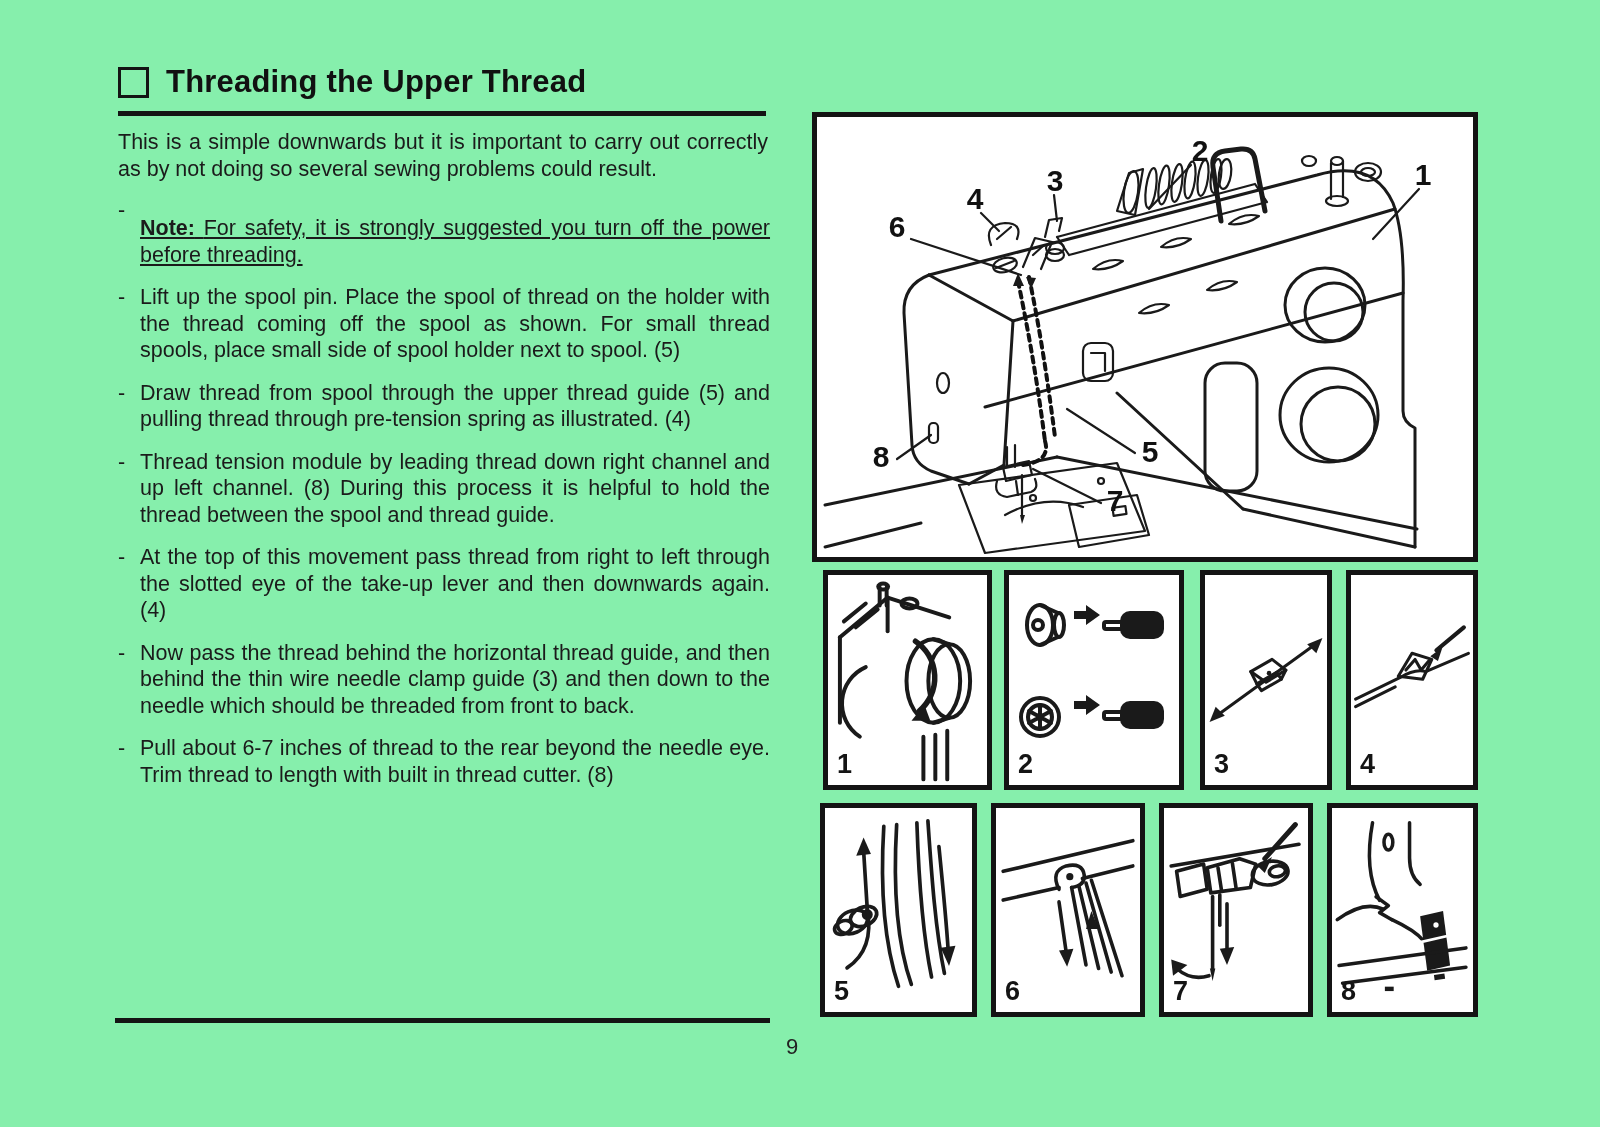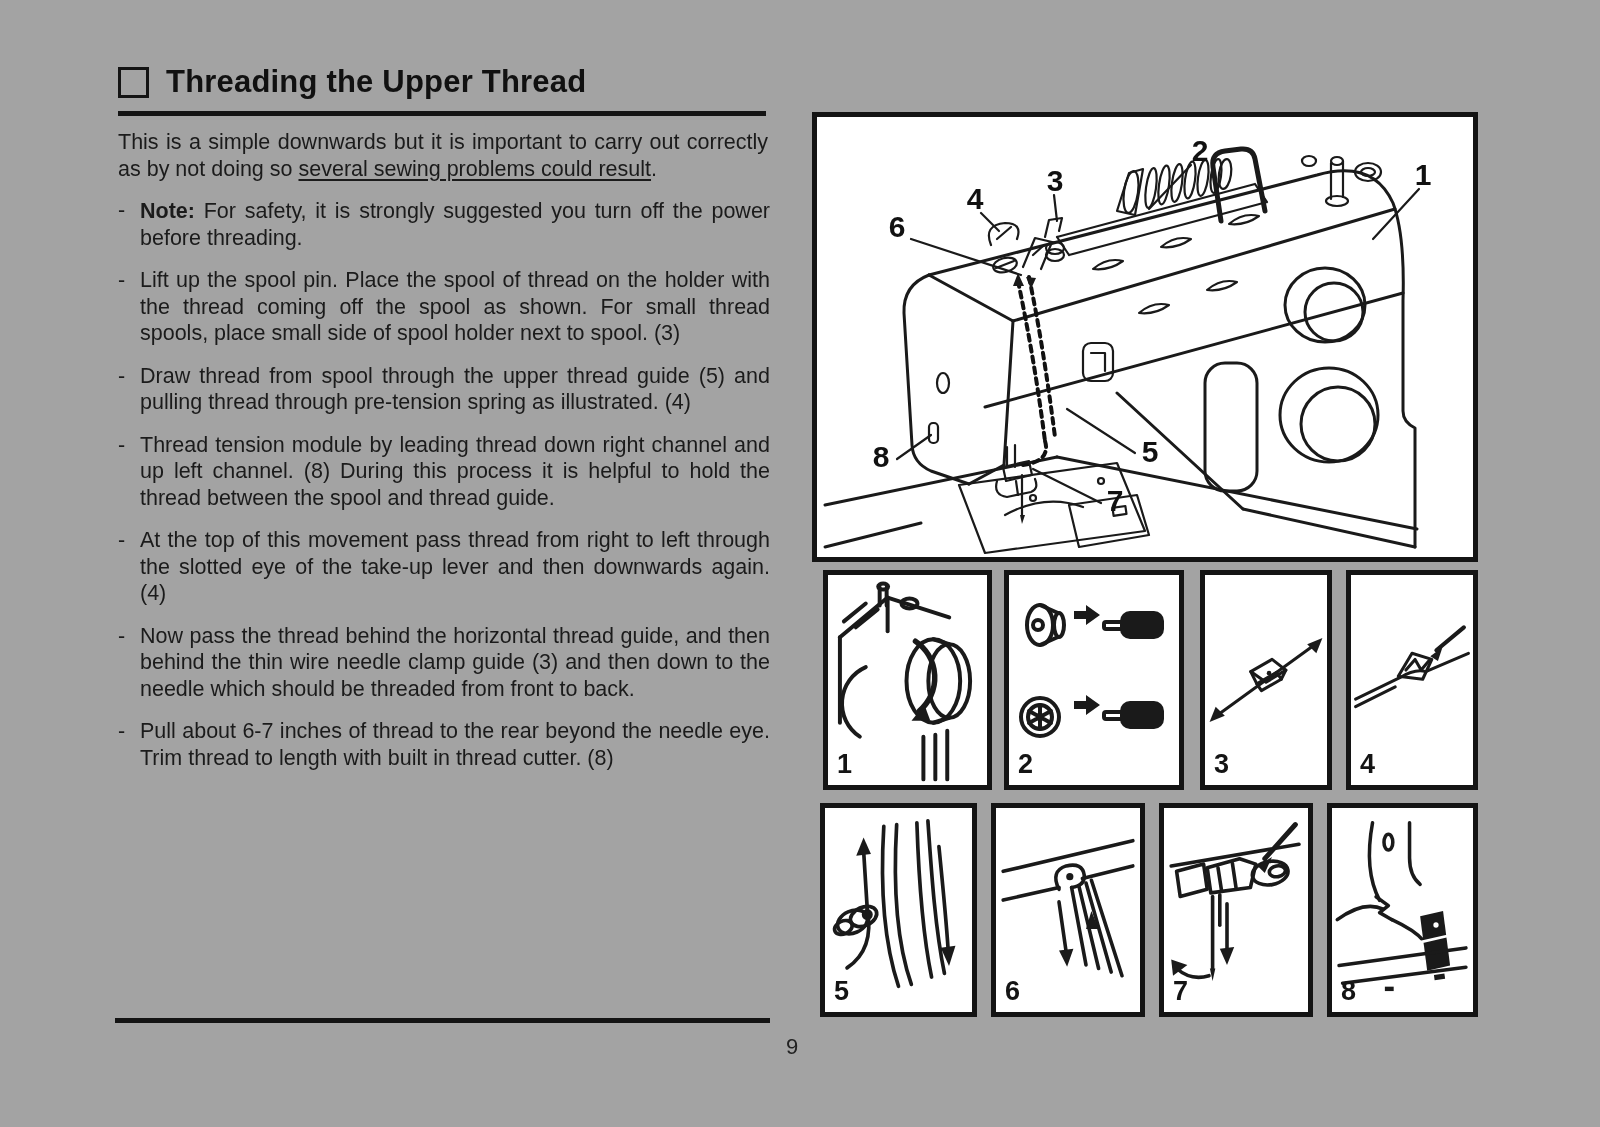--- a/index.html
+++ b/index.html
@@ -1,34 +1,34 @@
 <!DOCTYPE html>
 <html><head>
 <meta charset="utf-8">
 <style>
   html,body{margin:0;padding:0;background:#e8e8e8;}
-  .sheet{position:relative;width:1600px;height:1127px;background:#a3a3a3;overflow:hidden;
+  .sheet{position:relative;width:1600px;height:1127px;background:#86efac;overflow:hidden;
          font-family:"Liberation Sans","DejaVu Sans",sans-serif;color:#1c1c1c;}
   .abs{position:absolute;}
 
   
   .title-row{left:118px;top:64px;display:flex;align-items:center;gap:17px;}
   .chk{width:25px;height:25px;border:3px solid #141414;flex:0 0 auto;}
   .title{font-size:31px;font-weight:bold;letter-spacing:0.2px;color:#111;}
   .title-rule{left:118px;top:111px;width:648px;height:5px;background:#141414;}
 
   .body-text{font-size:21.5px;line-height:26.5px;color:#1b1b1b;}
   .intro{left:118px;top:129px;width:650px;text-align:justify;}
-  .intro .u{text-decoration:underline;text-underline-offset:3px;}
+  .intro .u{text-underline-offset:3px;}
 
   .bullets{left:118px;top:197px;width:652px;}
   .bullet{display:flex;margin-bottom:16px;}
   .bullet .dash{flex:0 0 22px;}
   .bullet .btxt{flex:1;text-align:justify;text-align-last:left;}
-  .note-line{margin-top:1px;}
+  .note-line{margin-top:18px;text-decoration:underline;}
   .note-label{font-weight:bold;}
 
   .bottom-rule{left:115px;top:1018px;width:655px;height:5px;background:#141414;}
   .page-num{left:786px;top:1034px;font-size:22px;color:#222;}
 
   
   .frame{border:5px solid #141414;background:#fff;box-sizing:border-box;}
   .main-fig{left:812px;top:112px;width:666px;height:450px;}
   .panel{position:absolute;border:5px solid #141414;background:#fff;box-sizing:border-box;}
   .panel svg{position:absolute;left:0;top:0;width:100%;height:100%;}
@@ -59,21 +59,21 @@
 
     <div class="bullet">
       <span class="dash">-</span>
       <div class="btxt">
         <div class="note-line"><span class="note-label">Note:</span> <span>For safety, it is strongly suggested you turn off the power before threading.</span></div>
       </div>
     </div>
 
     <div class="bullet">
       <span class="dash">-</span>
-      <div class="btxt">Lift up the spool pin. Place the spool of thread on the holder with the thread coming off the spool as shown. For small thread spools, place small side of spool holder next to spool. (3)</div>
+      <div class="btxt">Lift up the spool pin. Place the spool of thread on the holder with the thread coming off the spool as shown. For small thread spools, place small side of spool holder next to spool. (5)</div>
     </div>
 
     <div class="bullet">
       <span class="dash">-</span>
       <div class="btxt">Draw thread from spool through the upper thread guide (5) and pulling thread through pre-tension spring as illustrated. (4)</div>
     </div>
 
     <div class="bullet">
       <span class="dash">-</span>
       <div class="btxt">Thread tension module by leading thread down right channel and up left channel. (8) During this process it is helpful to hold the thread between the spool and thread guide.</div>

